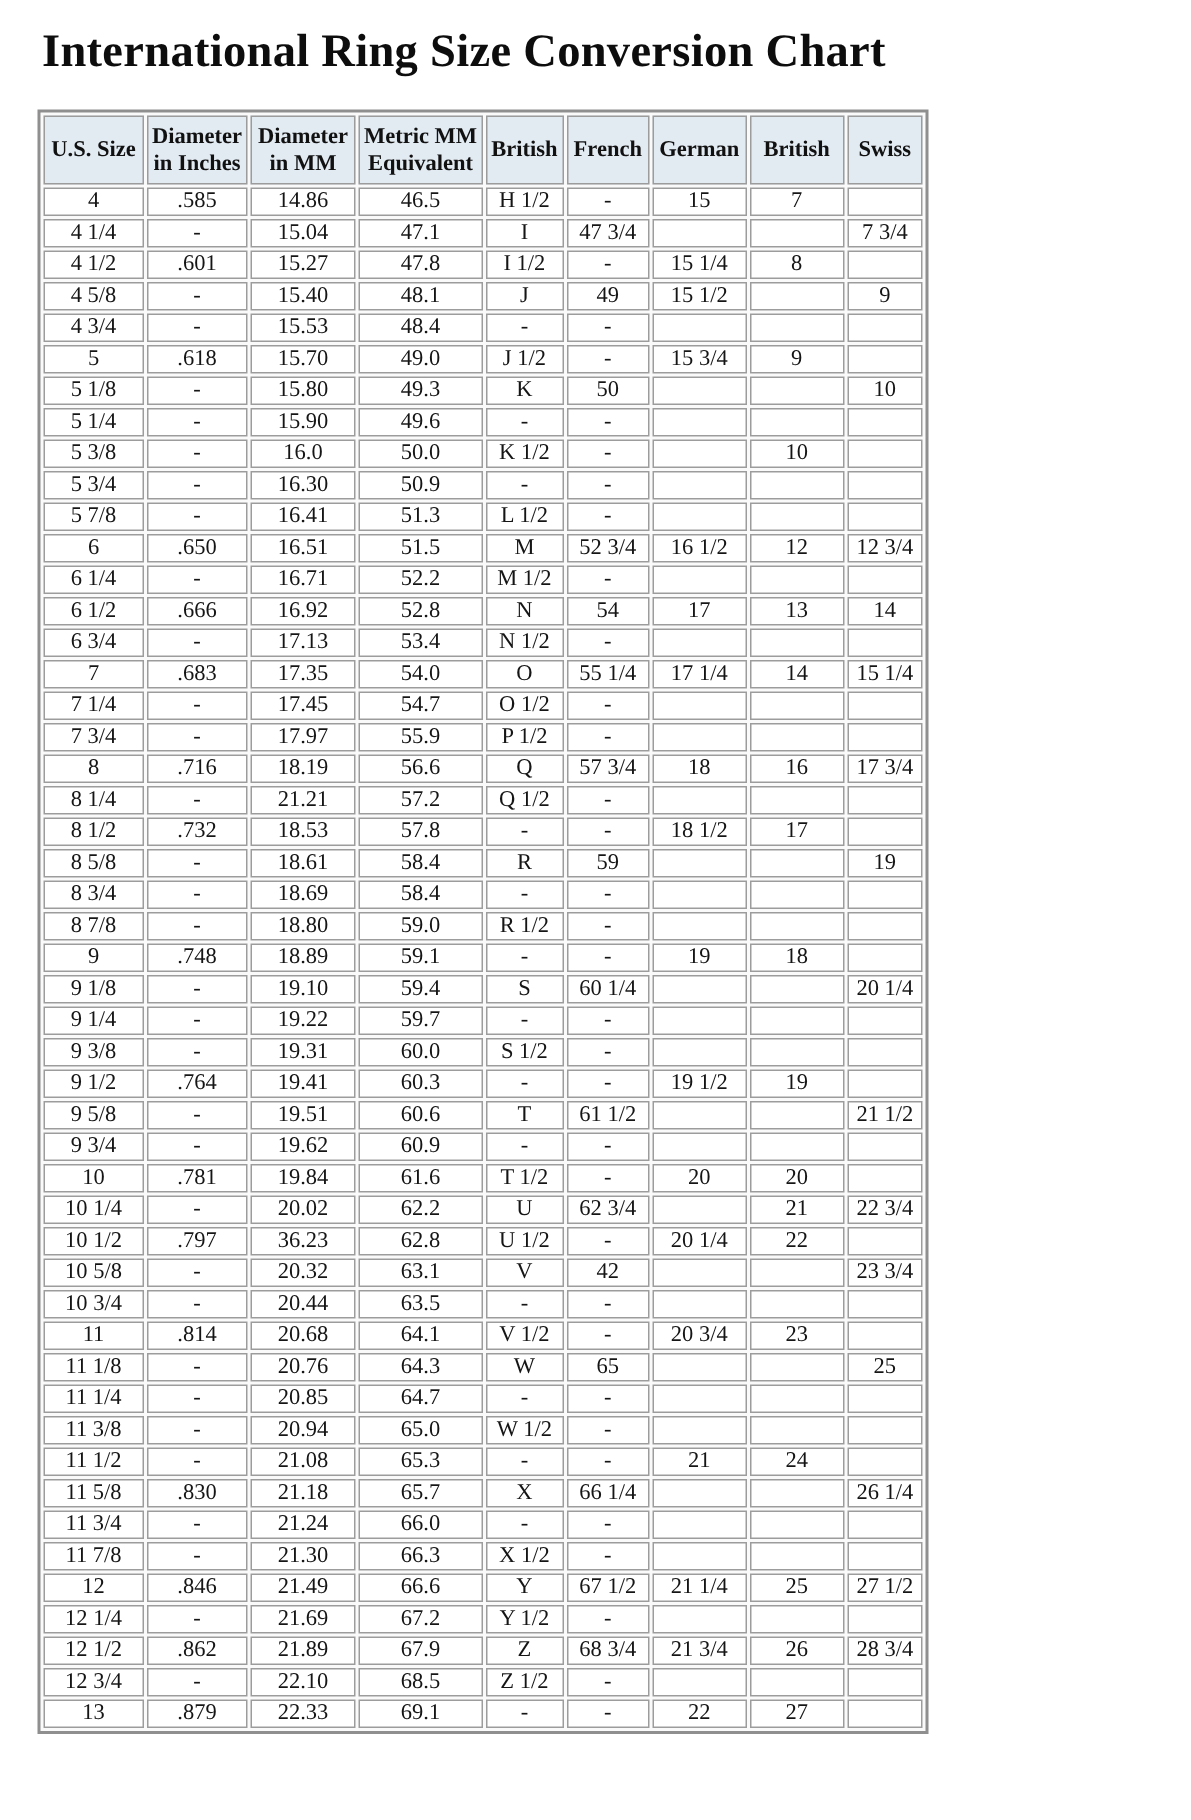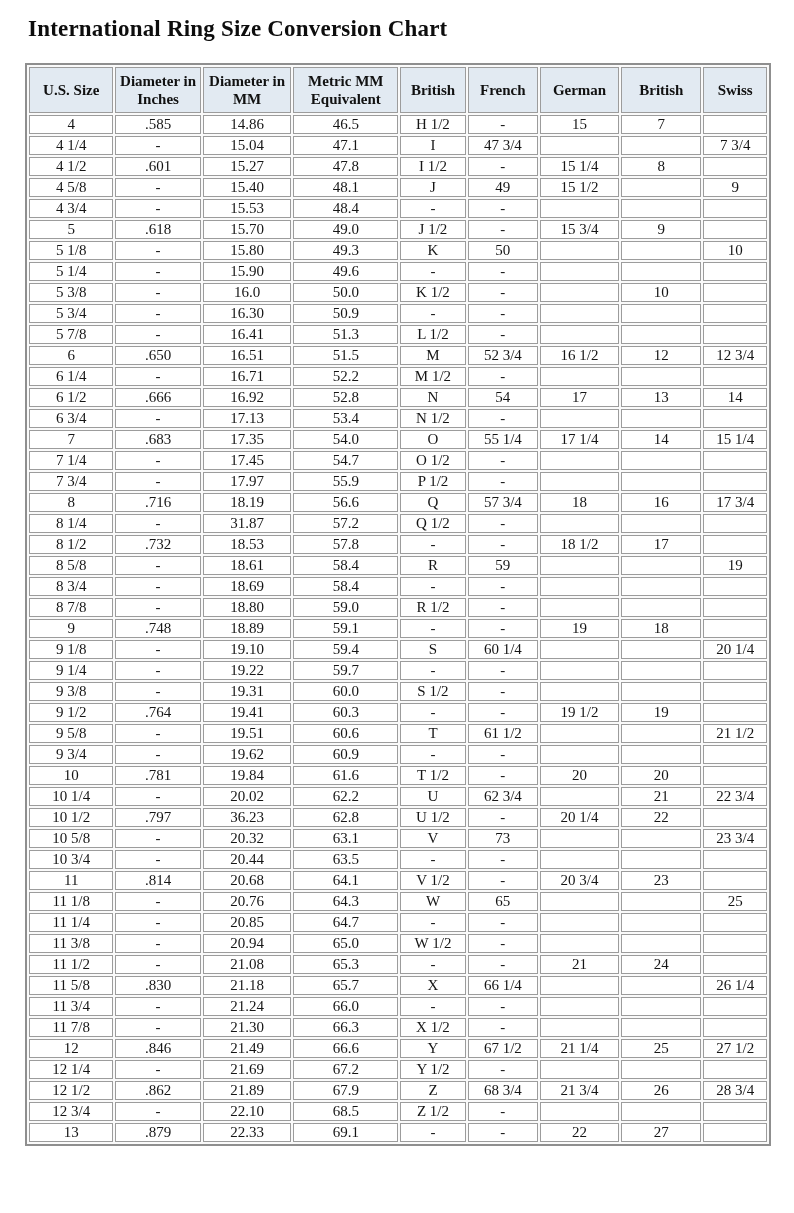--- a/index.html
+++ b/index.html
@@ -10,29 +10,29 @@
     color: #151515;
   }
   .page {
     width: 794px;
     min-height: 1213px;
     box-sizing: border-box;
     padding: 8px 24px 20px 24px;
     background: #ffffff;
   }
   .page-title {
-    font-size: 23px;
+    font-size: 31px;
     font-weight: bold;
     margin: 8px 0 21px 4px;
     letter-spacing: 0.2px;
     color: #0d0d0d;
   }
   table.ring-table {
     table-layout: fixed;
-    width: 746px;
+    width: 594px;
     border-collapse: separate;
     border-spacing: 2px;
     background: #fafafa;            
     border: 2px solid #8f8f8f;
     margin-left: 1px;
   }
   table.ring-table th {
     background: #e2eaf2;
     border: 1px solid #9c9c9c;
     font-size: 15px;
@@ -293,21 +293,21 @@
           <td>56.6</td>
           <td>Q</td>
           <td>57 3/4</td>
           <td>18</td>
           <td>16</td>
           <td>17 3/4</td>
         </tr>
         <tr>
           <td>8 1/4</td>
           <td>-</td>
-          <td>31.87</td>
+          <td>21.21</td>
           <td>57.2</td>
           <td>Q 1/2</td>
           <td>-</td>
           <td>&nbsp;</td>
           <td>&nbsp;</td>
           <td>&nbsp;</td>
         </tr>
         <tr>
           <td>8 1/2</td>
           <td>.732</td>
@@ -461,21 +461,21 @@
           <td>20 1/4</td>
           <td>22</td>
           <td>&nbsp;</td>
         </tr>
         <tr>
           <td>10 5/8</td>
           <td>-</td>
           <td>20.32</td>
           <td>63.1</td>
           <td>V</td>
-          <td>73</td>
+          <td>42</td>
           <td>&nbsp;</td>
           <td>&nbsp;</td>
           <td>23 3/4</td>
         </tr>
         <tr>
           <td>10 3/4</td>
           <td>-</td>
           <td>20.44</td>
           <td>63.5</td>
           <td>-</td>

